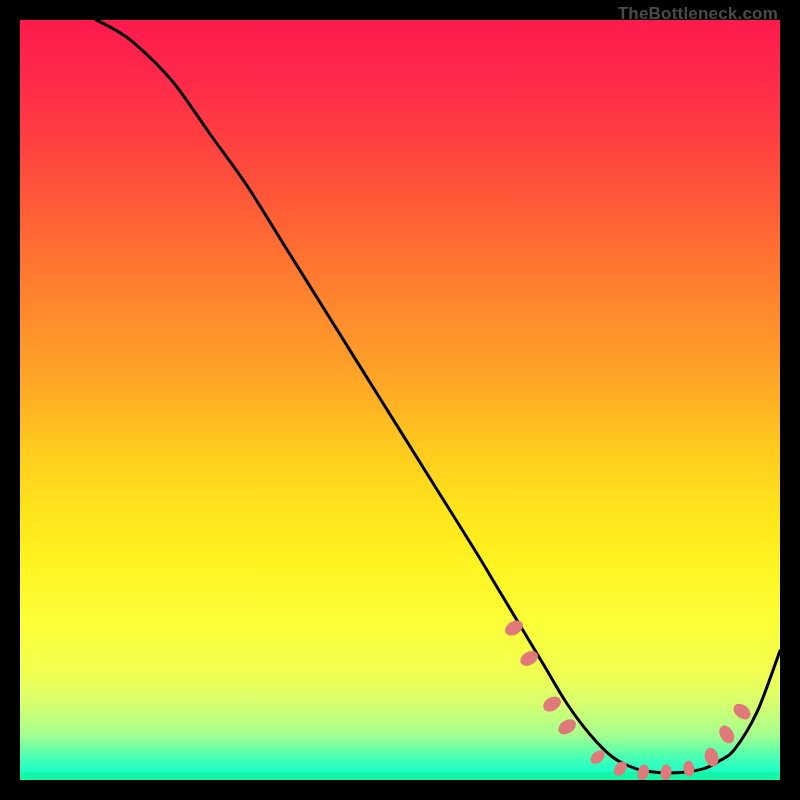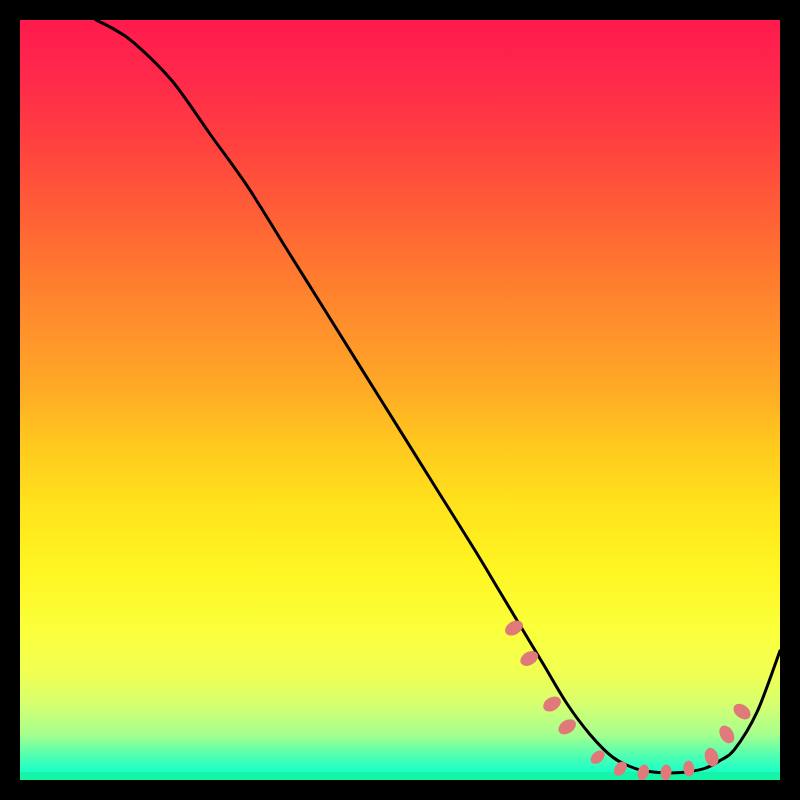--- a/index.html
+++ b/index.html
@@ -68,20 +68,21 @@
     font-size: 17px;
     font-weight: 600;
     color: #4a4a4a;
     letter-spacing: 0.2px;
   }
 </style>
 </head>
 <body>
 
 <div class="frame">
+  <div class="attribution">TheBottleneck.com</div>
   <div class="plot">
     <div class="gradient"></div>
     <svg class="curve-svg" viewBox="0 0 760 760">
       <path class="bottom-stroke" id="baseline" d="M 0 757 L 760 757"></path>
       <path class="curve" id="curve" d="M 76 0 C 78.53333333333333 1.2666666666666704, 84.86666666666667 3.8000000000000114, 91.2 7.600000000000023 C 97.53333333333333 11.400000000000034, 103.86666666666667 13.933333333333414, 114 22.800000000000068 C 124.13333333333333 31.66666666666672, 139.33333333333334 45.599999999999966, 152 60.799999999999955 C 164.66666666666666 75.99999999999994, 177.33333333333334 96.26666666666667, 190 114 C 202.66666666666666 131.73333333333332, 215.33333333333334 148.19999999999993, 228 167.19999999999993 C 240.66666666666666 186.19999999999993, 253.33333333333334 207.73333333333332, 266 228 C 278.6666666666667 248.26666666666668, 291.3333333333333 268.53333333333336, 304 288.8 C 316.6666666666667 309.06666666666666, 329.3333333333333 329.3333333333333, 342 349.59999999999997 C 354.6666666666667 369.8666666666666, 367.3333333333333 390.1333333333333, 380 410.4 C 392.6666666666667 430.66666666666663, 405.33333333333337 450.93333333333334, 418.00000000000006 471.2 C 430.66666666666674 491.46666666666664, 445.8666666666667 515.5333333333333, 456 532 C 466.1333333333333 548.4666666666667, 471.2 557.3333333333334, 478.8 570 C 486.40000000000003 582.6666666666666, 494 595.3333333333334, 501.6 608 C 509.20000000000005 620.6666666666666, 516.8 633.3333333333334, 524.4 646 C 532 658.6666666666666, 539.5999999999999 672.6, 547.1999999999999 684 C 554.8 695.4, 562.4 705.5333333333333, 570 714.4 C 577.6 723.2666666666667, 585.2 731.5, 592.8000000000001 737.2 C 600.4000000000001 742.9000000000001, 608 746.0666666666667, 615.6 748.6 C 623.2 751.1333333333333, 630.8 751.7666666666667, 638.4 752.4 C 646 753.0333333333333, 653.6 753.0333333333333, 661.2 752.4 C 668.8000000000001 751.7666666666667, 677.6666666666666 750.5, 684 748.6 C 690.3333333333334 746.7, 694.1333333333334 744.1666666666666, 699.2 741 C 704.2666666666667 737.8333333333334, 708.0666666666666 737.8333333333334, 714.4 729.6 C 720.7333333333333 721.3666666666667, 729.5999999999999 708.0666666666667, 737.1999999999999 691.6 C 744.8 675.1333333333333, 756.2 640.9333333333333, 760 630.8"></path>
       <g id="markers">
           <ellipse class="marker" cx="494" cy="608" rx="6.6000000000000005" ry="9.600000000000001" transform="rotate(59.0362434679265 494 608)"></ellipse>
           <ellipse class="marker" cx="509.20000000000005" cy="638.4" rx="6.6000000000000005" ry="9.600000000000001" transform="rotate(59.0362434679265 509.20000000000005 638.4)"></ellipse>
           <ellipse class="marker" cx="532" cy="684" rx="6.6000000000000005" ry="9.600000000000001" transform="rotate(59.03624346792653 532 684)"></ellipse>
           <ellipse class="marker" cx="547.1999999999999" cy="706.8" rx="6.6000000000000005" ry="9.600000000000001" transform="rotate(56.30993247402019 547.1999999999999 706.8)"></ellipse>

